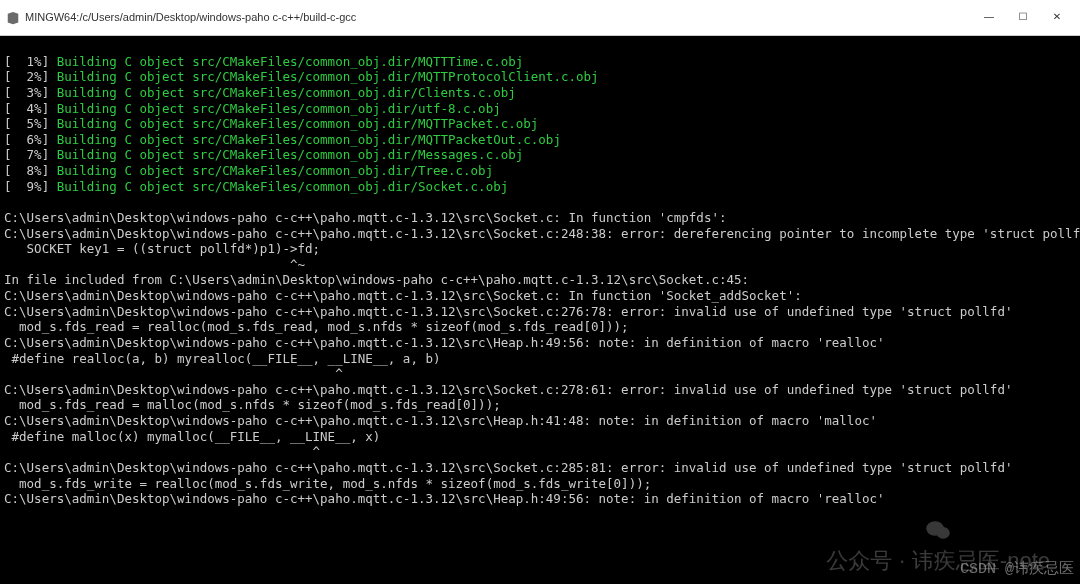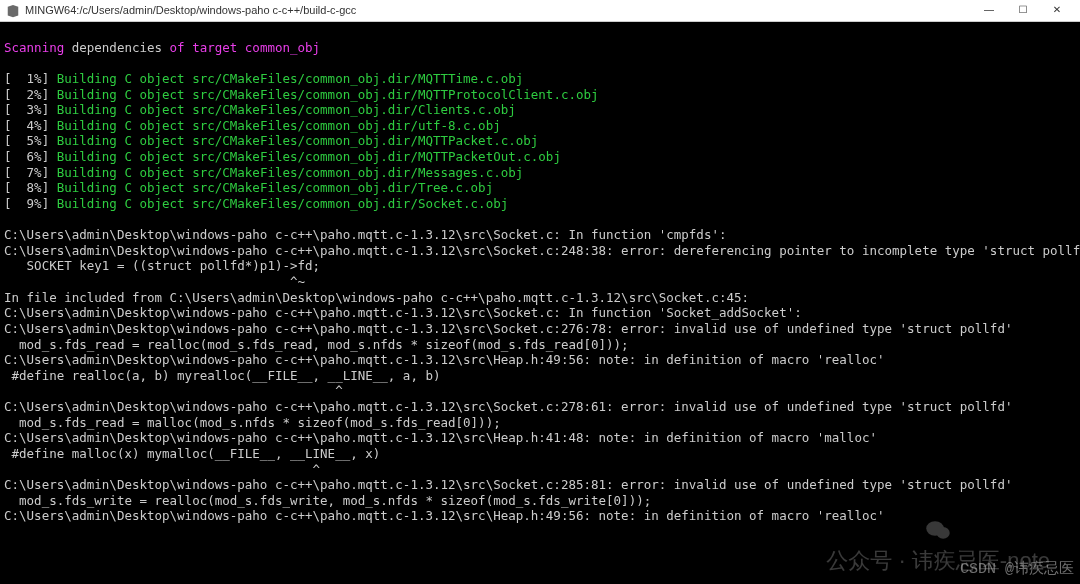--- a/index.html
+++ b/index.html
@@ -9,21 +9,21 @@
       background: #000;
       color: #ccc;
       width: 1080px;
       height: 584px;
       overflow: hidden;
       line-height: 1.25;
     }
     .title-bar {
       background: #fff;
       color: #333;
-      height: 22px;
+      height: 36px;
       display: flex;
       align-items: center;
       padding: 0 6px;
       font-family: "Segoe UI", Tahoma, sans-serif;
       font-size: 11px;
       border-bottom: 1px solid #ccc;
     }
     .title-bar .window-icon {
       width: 14px;
       height: 14px;
@@ -93,21 +93,20 @@
   </span>
   <span class="title-text">MINGW64:/c/Users/admin/Desktop/windows-paho c-c++/build-c-gcc</span>
   <div class="win-btns">
     <div class="win-btn">—</div>
     <div class="win-btn">☐</div>
     <div class="win-btn">✕</div>
   </div>
 </div>
 
 <div class="terminal">
-<span class="line"><span class="magenta">Scanning</span><span class="white"> dependencies </span><span class="magenta">of target common_obj</span></span>
 <div id="build-lines"><span class="line"><span class="white">[  1%] </span><span class="green">Building C object src/CMakeFiles/common_obj.dir/MQTTTime.c.obj</span></span><span class="line"><span class="white">[  2%] </span><span class="green">Building C object src/CMakeFiles/common_obj.dir/MQTTProtocolClient.c.obj</span></span><span class="line"><span class="white">[  3%] </span><span class="green">Building C object src/CMakeFiles/common_obj.dir/Clients.c.obj</span></span><span class="line"><span class="white">[  4%] </span><span class="green">Building C object src/CMakeFiles/common_obj.dir/utf-8.c.obj</span></span><span class="line"><span class="white">[  5%] </span><span class="green">Building C object src/CMakeFiles/common_obj.dir/MQTTPacket.c.obj</span></span><span class="line"><span class="white">[  6%] </span><span class="green">Building C object src/CMakeFiles/common_obj.dir/MQTTPacketOut.c.obj</span></span><span class="line"><span class="white">[  7%] </span><span class="green">Building C object src/CMakeFiles/common_obj.dir/Messages.c.obj</span></span><span class="line"><span class="white">[  8%] </span><span class="green">Building C object src/CMakeFiles/common_obj.dir/Tree.c.obj</span></span><span class="line"><span class="white">[  9%] </span><span class="green">Building C object src/CMakeFiles/common_obj.dir/Socket.c.obj</span></span></div>
 <div id="error-lines"><span class="line white">C:\Users\admin\Desktop\windows-paho c-c++\paho.mqtt.c-1.3.12\src\Socket.c: In function 'cmpfds':</span><span class="line white">C:\Users\admin\Desktop\windows-paho c-c++\paho.mqtt.c-1.3.12\src\Socket.c:248:38: error: dereferencing pointer to incomplete type 'struct pollfd'</span><span class="line white">   SOCKET key1 = ((struct pollfd*)p1)-&gt;fd;</span><span class="line white">                                      ^~</span><span class="line white">In file included from C:\Users\admin\Desktop\windows-paho c-c++\paho.mqtt.c-1.3.12\src\Socket.c:45:</span><span class="line white">C:\Users\admin\Desktop\windows-paho c-c++\paho.mqtt.c-1.3.12\src\Socket.c: In function 'Socket_addSocket':</span><span class="line white">C:\Users\admin\Desktop\windows-paho c-c++\paho.mqtt.c-1.3.12\src\Socket.c:276:78: error: invalid use of undefined type 'struct pollfd'</span><span class="line white">  mod_s.fds_read = realloc(mod_s.fds_read, mod_s.nfds * sizeof(mod_s.fds_read[0]));</span><span class="line white"></span><span class="line white">C:\Users\admin\Desktop\windows-paho c-c++\paho.mqtt.c-1.3.12\src\Heap.h:49:56: note: in definition of macro 'realloc'</span><span class="line white"> #define realloc(a, b) myrealloc(__FILE__, __LINE__, a, b)</span><span class="line white">                                            ^</span><span class="line white">C:\Users\admin\Desktop\windows-paho c-c++\paho.mqtt.c-1.3.12\src\Socket.c:278:61: error: invalid use of undefined type 'struct pollfd'</span><span class="line white">  mod_s.fds_read = malloc(mod_s.nfds * sizeof(mod_s.fds_read[0]));</span><span class="line white"></span><span class="line white">C:\Users\admin\Desktop\windows-paho c-c++\paho.mqtt.c-1.3.12\src\Heap.h:41:48: note: in definition of macro 'malloc'</span><span class="line white"> #define malloc(x) mymalloc(__FILE__, __LINE__, x)</span><span class="line white">                                         ^</span><span class="line white">C:\Users\admin\Desktop\windows-paho c-c++\paho.mqtt.c-1.3.12\src\Socket.c:285:81: error: invalid use of undefined type 'struct pollfd'</span><span class="line white">  mod_s.fds_write = realloc(mod_s.fds_write, mod_s.nfds * sizeof(mod_s.fds_write[0]));</span><span class="line white"></span><span class="line white">C:\Users\admin\Desktop\windows-paho c-c++\paho.mqtt.c-1.3.12\src\Heap.h:49:56: note: in definition of macro 'realloc'</span></div>
 </div>
 
 <div class="watermark1">
   <svg class="wm-icon" viewBox="0 0 36 30">
     <ellipse cx="14" cy="13" rx="12" ry="10" fill="#ddd"></ellipse>
     <ellipse cx="25" cy="19" rx="9" ry="8" fill="#ddd"></ellipse>
   </svg>
   <span>公众号 · 讳疾忌医-note</span>

